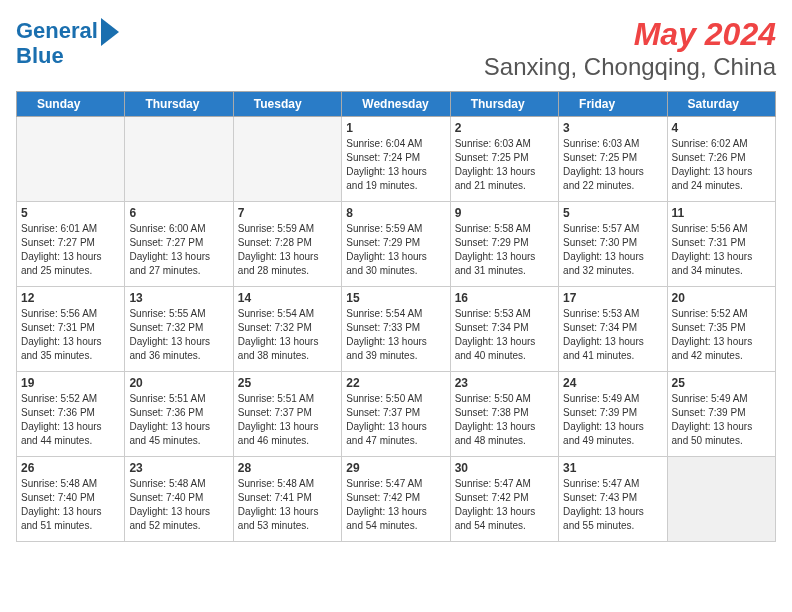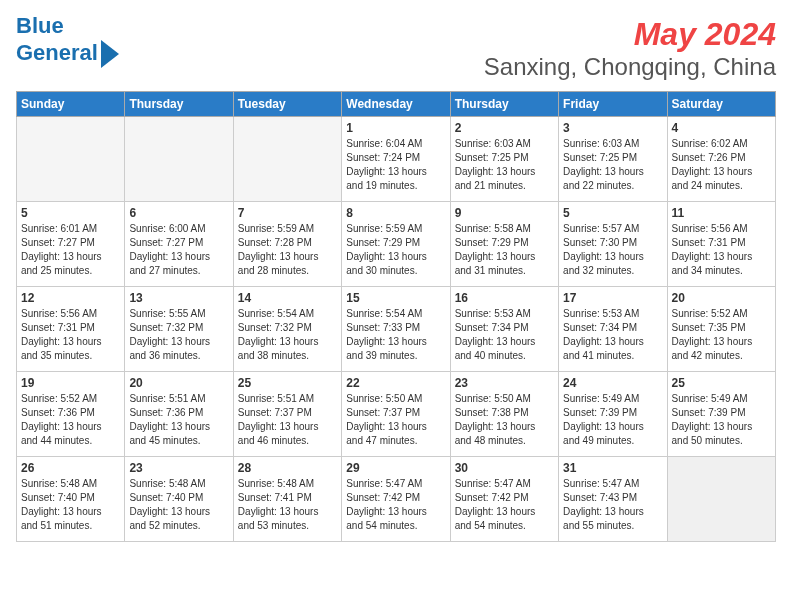--- a/index.html
+++ b/index.html
@@ -43,21 +43,21 @@
       color: #555;
     }
     .calendar {
       width: 100%;
       border-collapse: collapse;
     }
     .calendar th {
       background: #2a7cc7;
       color: #fff;
       font-size: 12px;
-      padding: 5px 4px;
+      padding: 5px 20px;
       text-align: left;
       border: 1px solid #aaa;
       margin-top: 24px;
     }
     .calendar td {
       border: 1px solid #ccc;
       vertical-align: top;
       padding: 4px;
       width: 108px;
       min-height: 80px;
@@ -84,27 +84,27 @@
     .week-row td {
       height: 85px;
     }
   </style>
 </head>
 <body>
 
 <div class="header">
   <div class="logo">
     <div>
-      <div style="font-size:22px;font-weight:bold;color:#1a6faf;line-height:1.1;margin-top:-2px;">Blue</div>
       <div style="display:flex;align-items:center;">
         <div style="font-size:22px;font-weight:bold;color:#333;line-height:1.1;">
           <span style="color:#1a6faf;">General</span>
         </div>
         <div class="logo-arrow"></div>
       </div>
+      <div style="font-size:22px;font-weight:bold;color:#1a6faf;line-height:1.1;margin-top:-2px;">Blue</div>
     </div>
   </div>
   <div class="title-block">
     <div class="month-title">May 2024</div>
     <div class="location-title">Sanxing, Chongqing, China</div>
   </div>
 </div>
 
 <table class="calendar">
   <thead>

